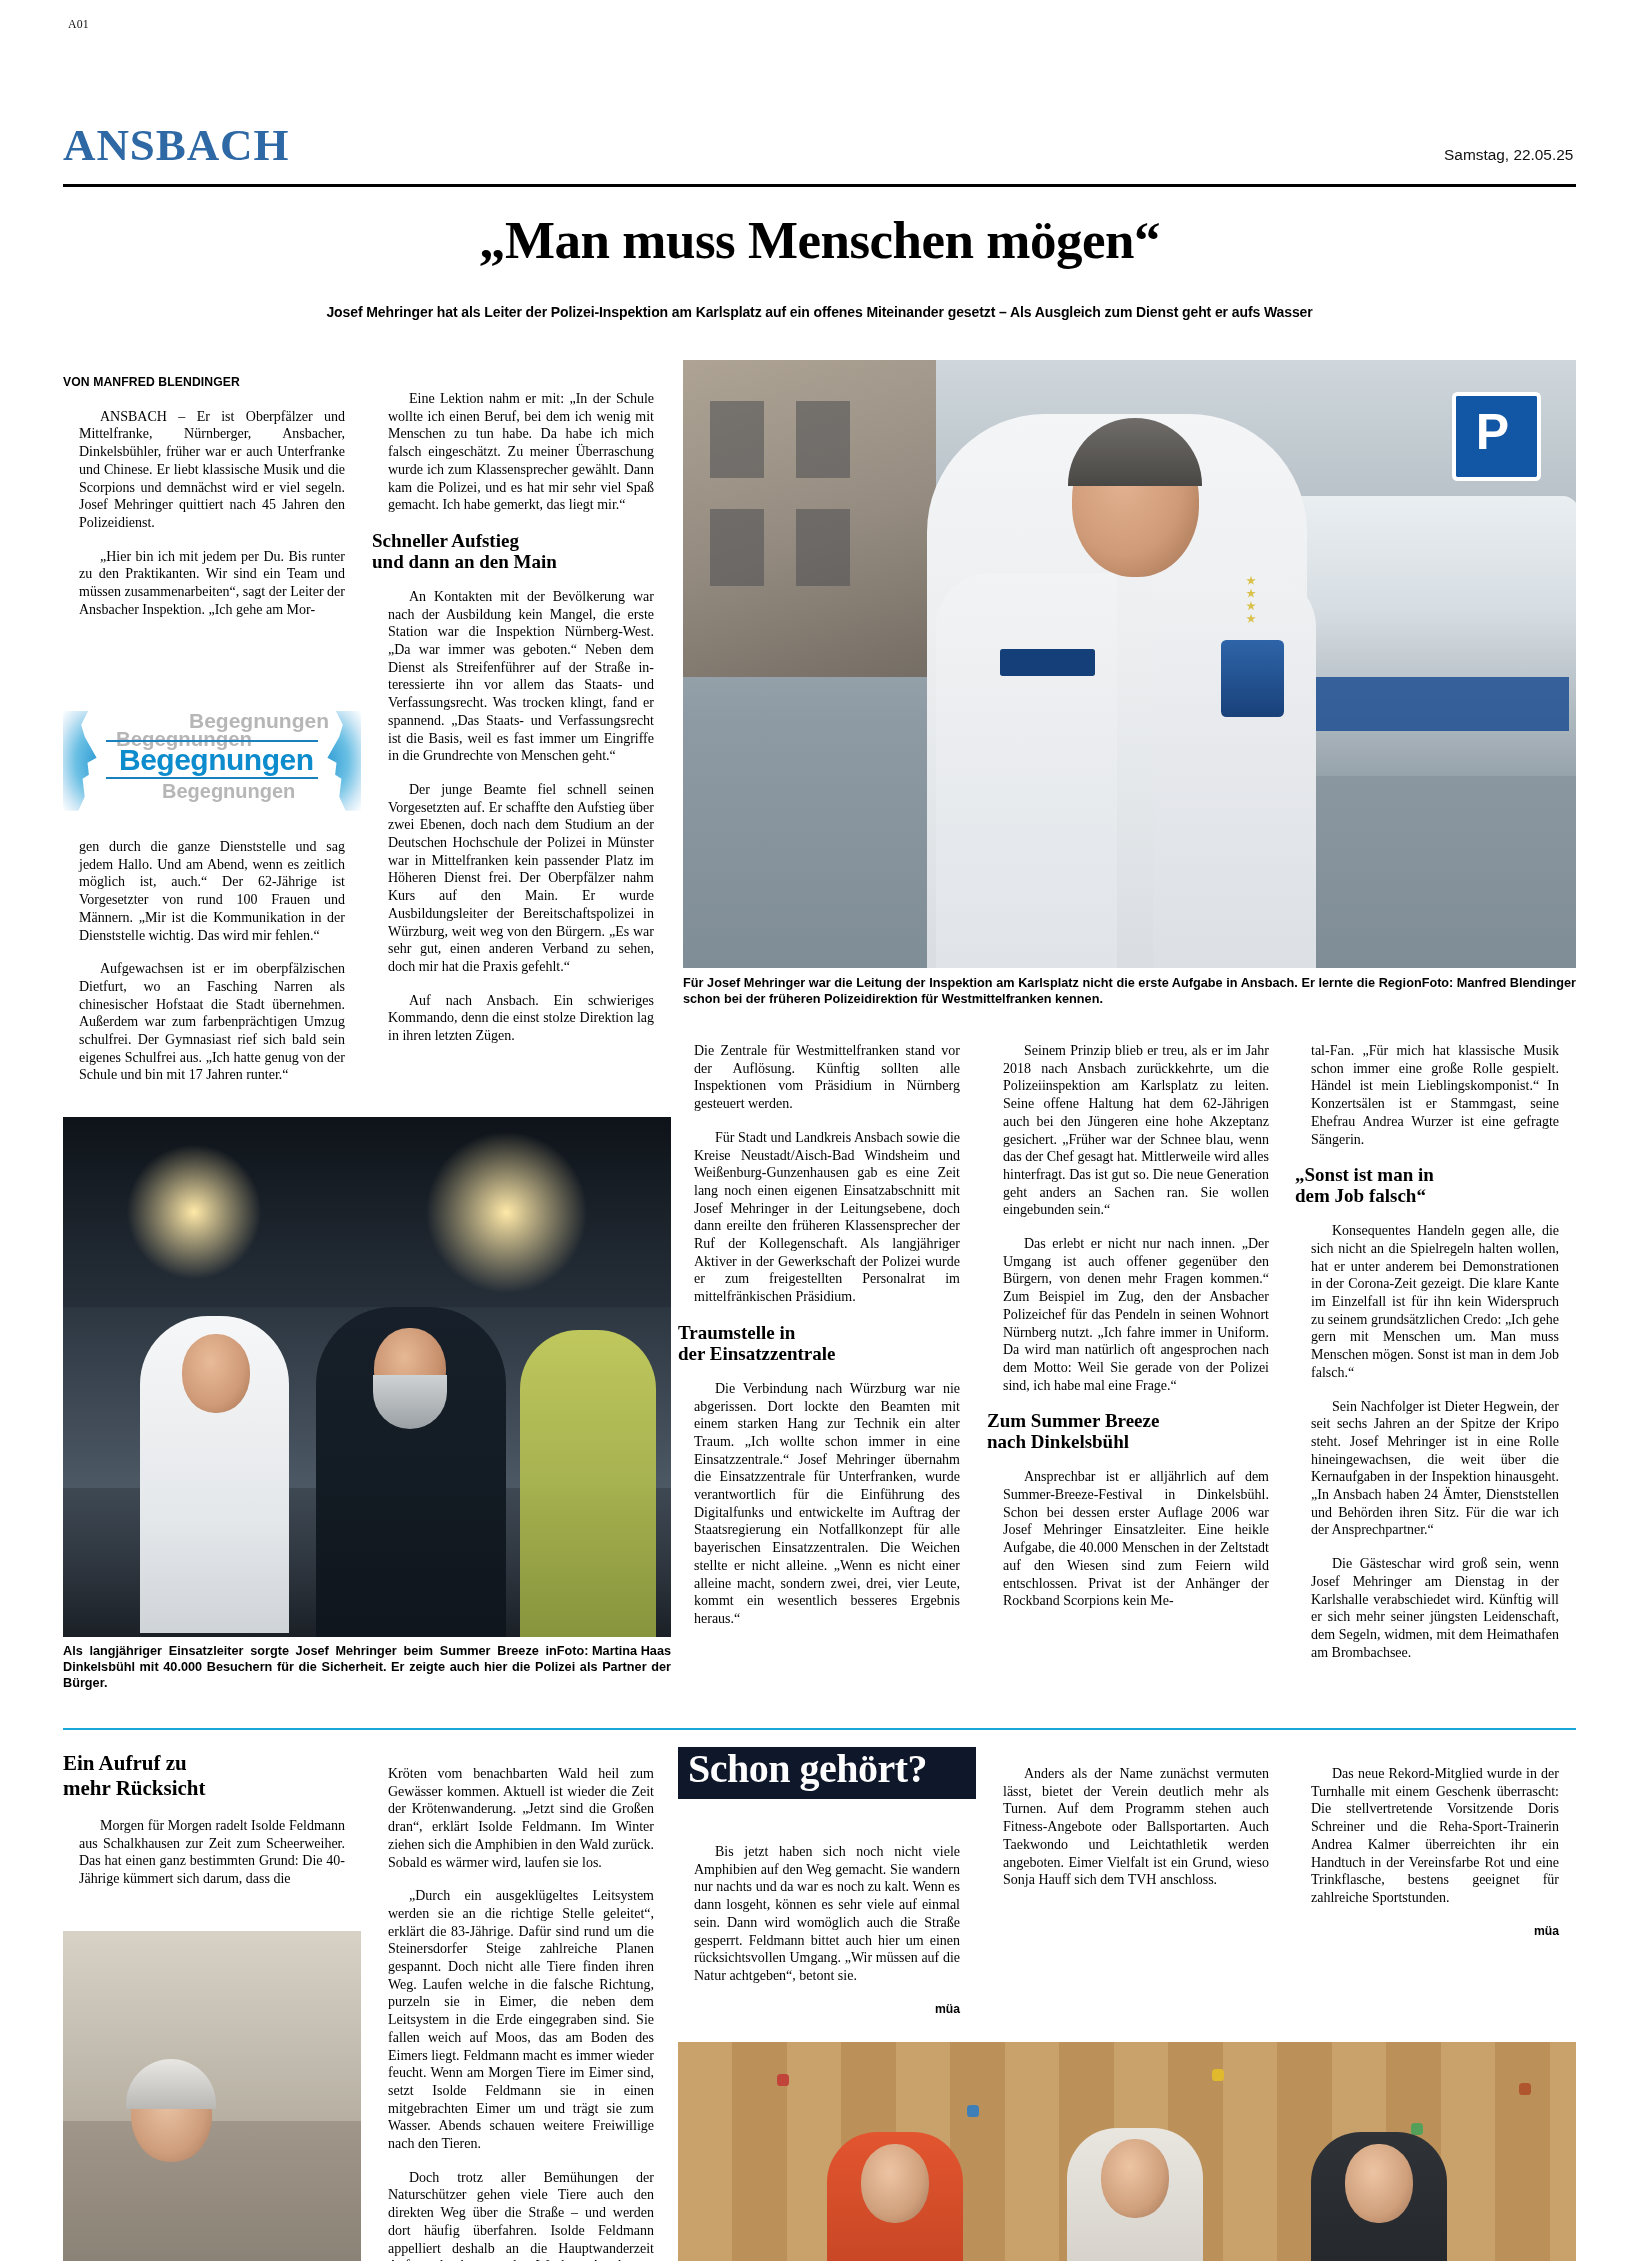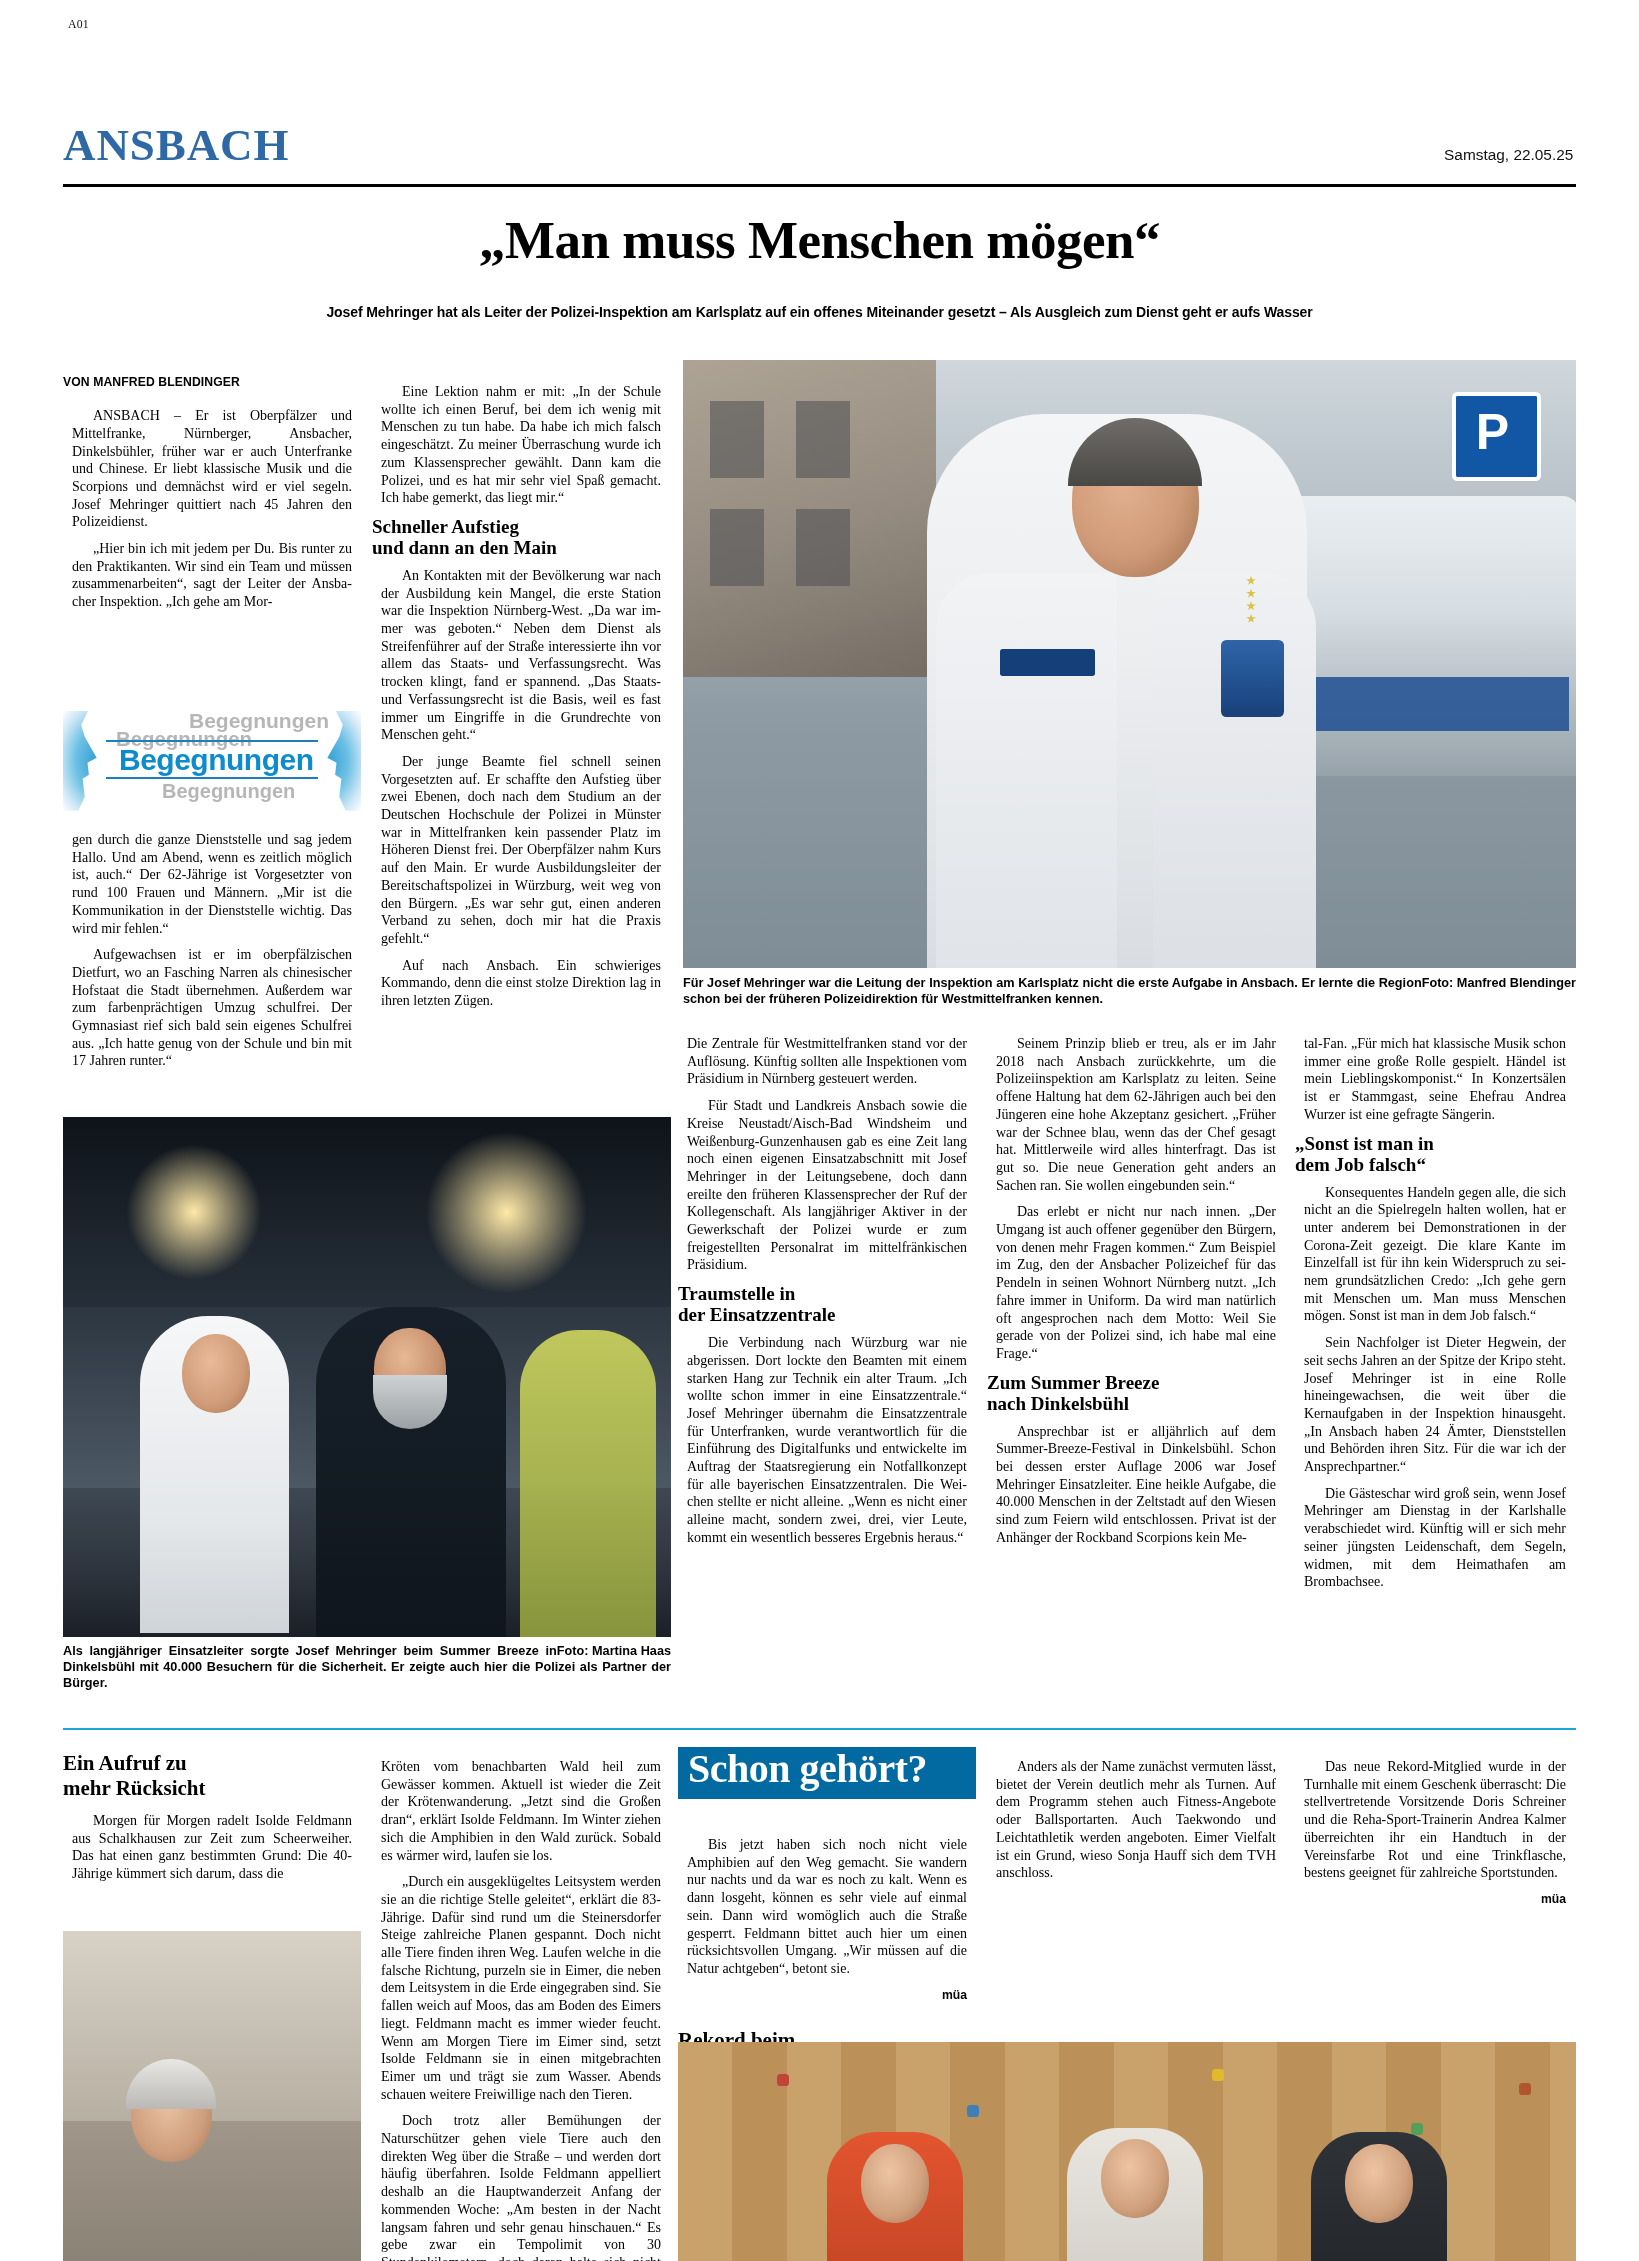--- a/index.html
+++ b/index.html
@@ -43,21 +43,21 @@
   
   .col{
     position:absolute;
     font-family:"Liberation Serif",serif;
     font-size:14px;line-height:17.7px;
     text-align:justify;
     text-justify:inter-word;
     hyphens:manual;
     -webkit-hyphens:manual;
   }
-  .col p{margin:9px;text-indent:21px;}
+  .col p{margin:16px;text-indent:21px;}
   .col p.noind{text-indent:0;}
   .byline{
     font-family:"Liberation Sans",sans-serif;font-weight:700;font-size:12.2px;
     letter-spacing:0.1px;text-align:left;text-indent:0 !important;margin:0 0 15.4px 0 !important;
   }
   .subhead{
     font-family:"Liberation Serif",serif;font-weight:700;font-size:19px;line-height:21px;
     text-indent:0 !important;margin:5.9px 0 3.2px 0 !important;text-align:left;
   }
   .secthead{
@@ -178,21 +178,21 @@
   #photo-hauff .f2{left:389px;top:86px;background:linear-gradient(180deg,#e9e6e0 0%,#c9c5bd 100%);}
   #photo-hauff .f3{left:633px;top:90px;background:linear-gradient(180deg,#2f3338 0%,#1c1f22 100%);}
   #photo-hauff .fhead{position:absolute;width:68px;height:79px;border-radius:48%;
     background:radial-gradient(ellipse at 42% 35%,#edc5a4 0%,#d0a07c 60%,#9f7254 100%);}
   #photo-hauff .h1{left:183px;top:102px;}
   #photo-hauff .h2{left:423px;top:97px;}
   #photo-hauff .h3{left:667px;top:102px;}
 
   
   .schon-box{
-    position:absolute;left:678px;top:1747px;width:298px;height:52px;background:#0369a1;
+    position:absolute;left:678px;top:1747px;width:298px;height:52px;background:#0f172a;
   }
   .schon-box span{
     position:absolute;left:10px;top:-1.8px;color:#fff;
     font-family:"Liberation Serif",serif;font-weight:700;font-size:40px;letter-spacing:-0.5px;
   }
   .hr-blue{position:absolute;height:2.3px;background:#1aa6d6;}
 </style>
 </head>
 <body>
 

